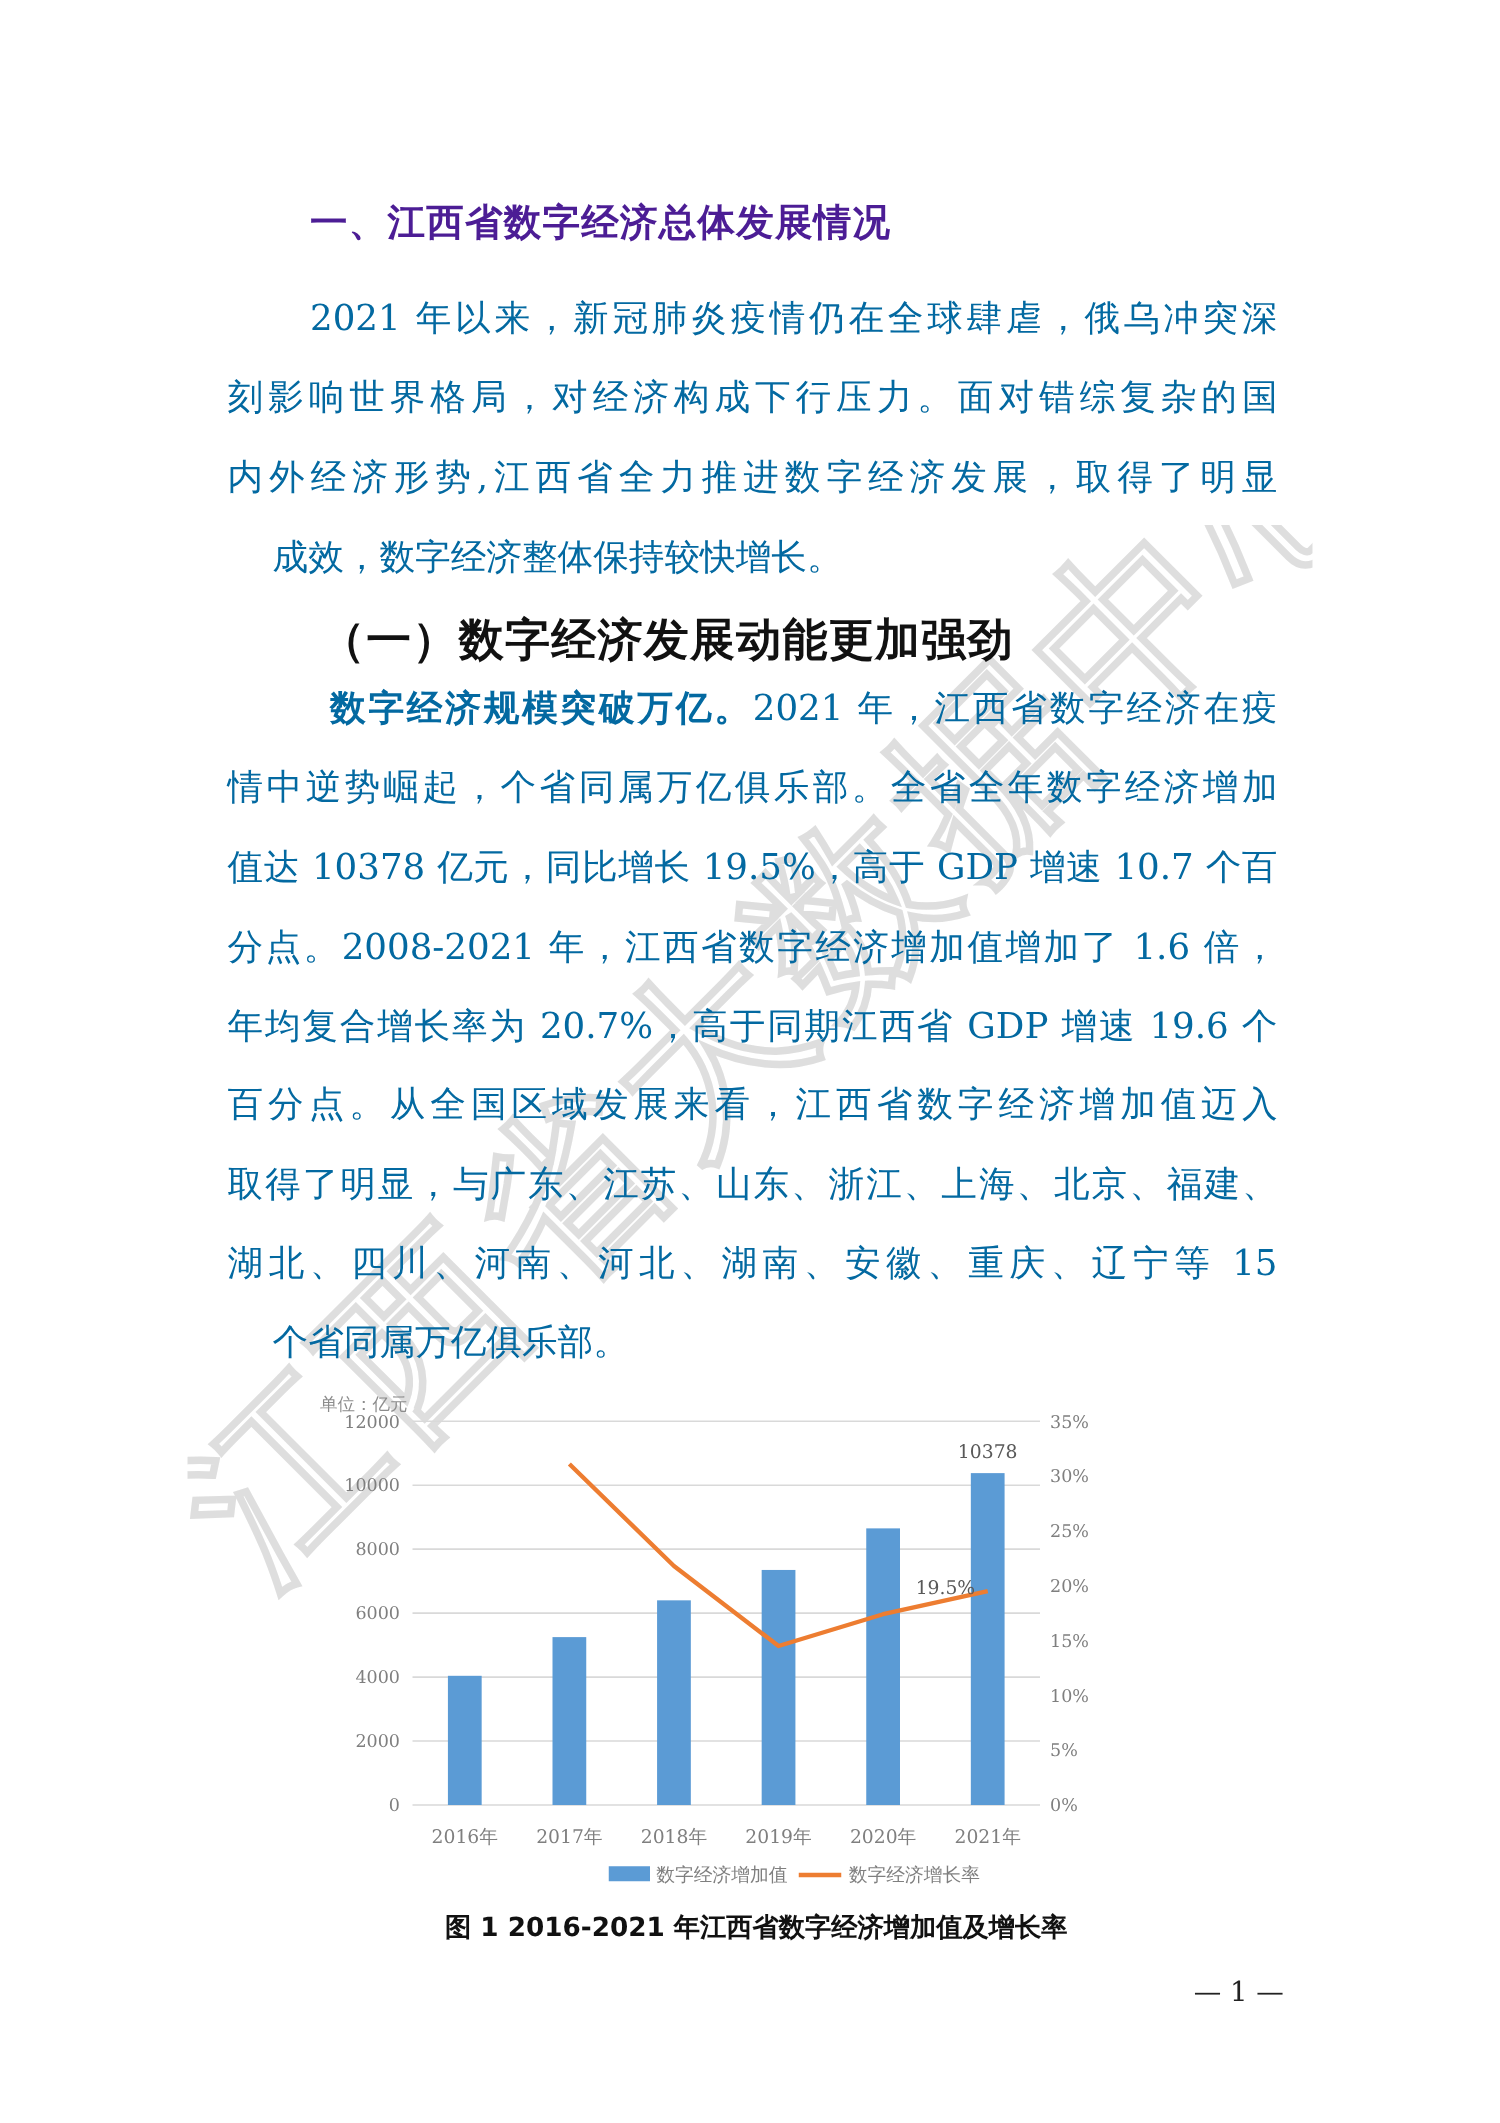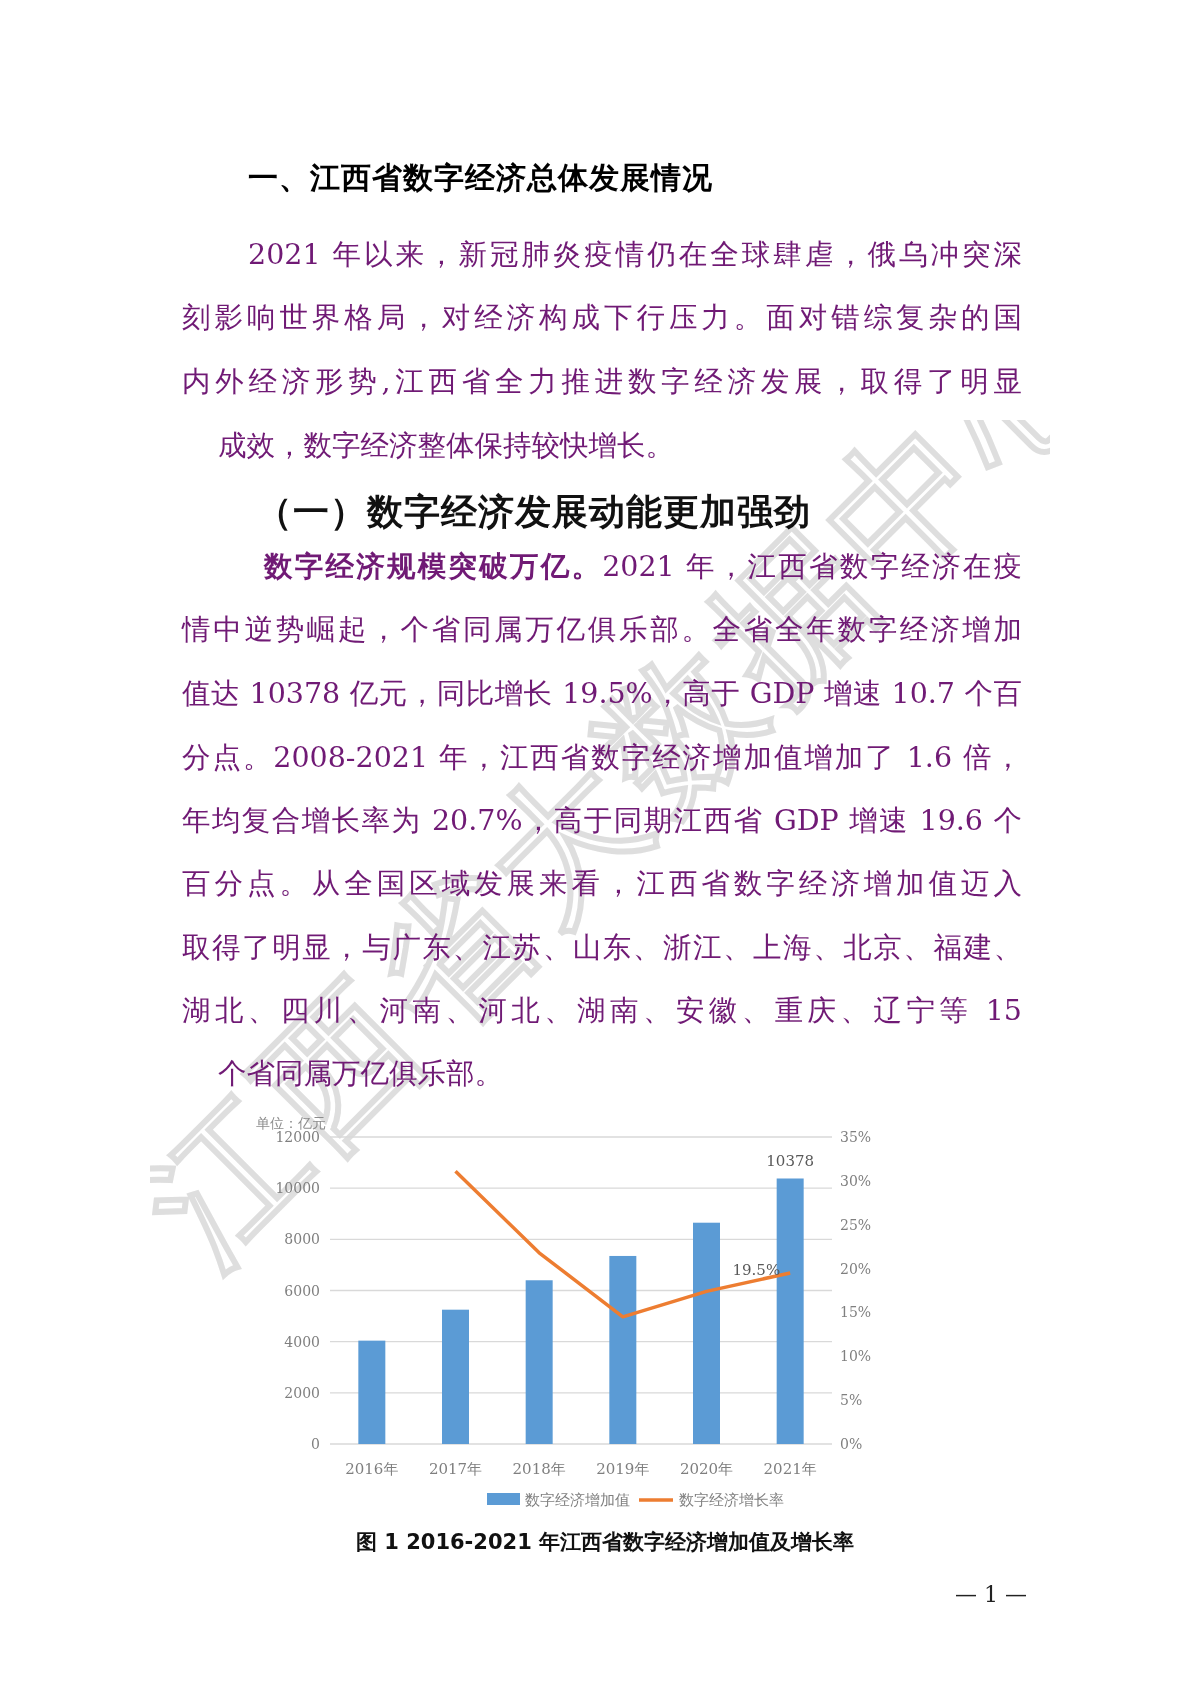--- a/index.html
+++ b/index.html
@@ -1,24 +1,24 @@
 <!DOCTYPE html>
 <html><head>
 <meta charset="utf-8">
 <style>
   html, body { margin: 0; padding: 0; background: #ffffff; }
   body { width: 1200px; height: 1698px; position: relative; overflow: hidden;
          font-family: "DejaVu Serif", "Liberation Serif", serif; color: #1a1a1a; }
   .abs { position: absolute; }
   .h1 { left: 248px; top: 158px; font-family: "DejaVu Sans", "Liberation Sans", sans-serif;
-        font-weight: bold; font-size: 30px; letter-spacing: 1px; color: #000000; white-space: nowrap; }
+        font-weight: bold; font-size: 30px; letter-spacing: 1px; color: #4c1d95; white-space: nowrap; }
   .h2 { left: 256px; top: 488px; font-family: "DejaVu Sans", "Liberation Sans", sans-serif;
         font-weight: bold; font-size: 36px; letter-spacing: 1px; color: #111; white-space: nowrap; }
   .line { position: absolute; left: 182px; width: 840px; font-size: 28.5px; white-space: nowrap;
-          text-align: justify; text-align-last: justify; color: #701a75; line-height: 40px; }
+          text-align: justify; text-align-last: justify; color: #0369a1; line-height: 40px; }
   .line.first { left: 248px; width: 774px; }
   .line.last { text-align-last: left; margin-left: 36px; }
   .bold-lead { font-family: Liberation Serif, serif; font-weight: bold; margin-left: 16px; }
   .chart { left: 250px; top: 1100px; width: 700px; height: 420px; }
   .caption { left: 0; width: 1200px; top: 1528px; text-align: center;
              font-family: "DejaVu Sans", "Liberation Sans", sans-serif; font-weight: bold;
              font-size: 21px; color: #111; padding-left: 10px; box-sizing: border-box; }
   .pagenum { left: 955px; top: 1582px; font-size: 22px; color: #222; }
   .watermark { left: 150px; top: 420px; width: 900px; height: 900px; pointer-events: none; }
 </style>

